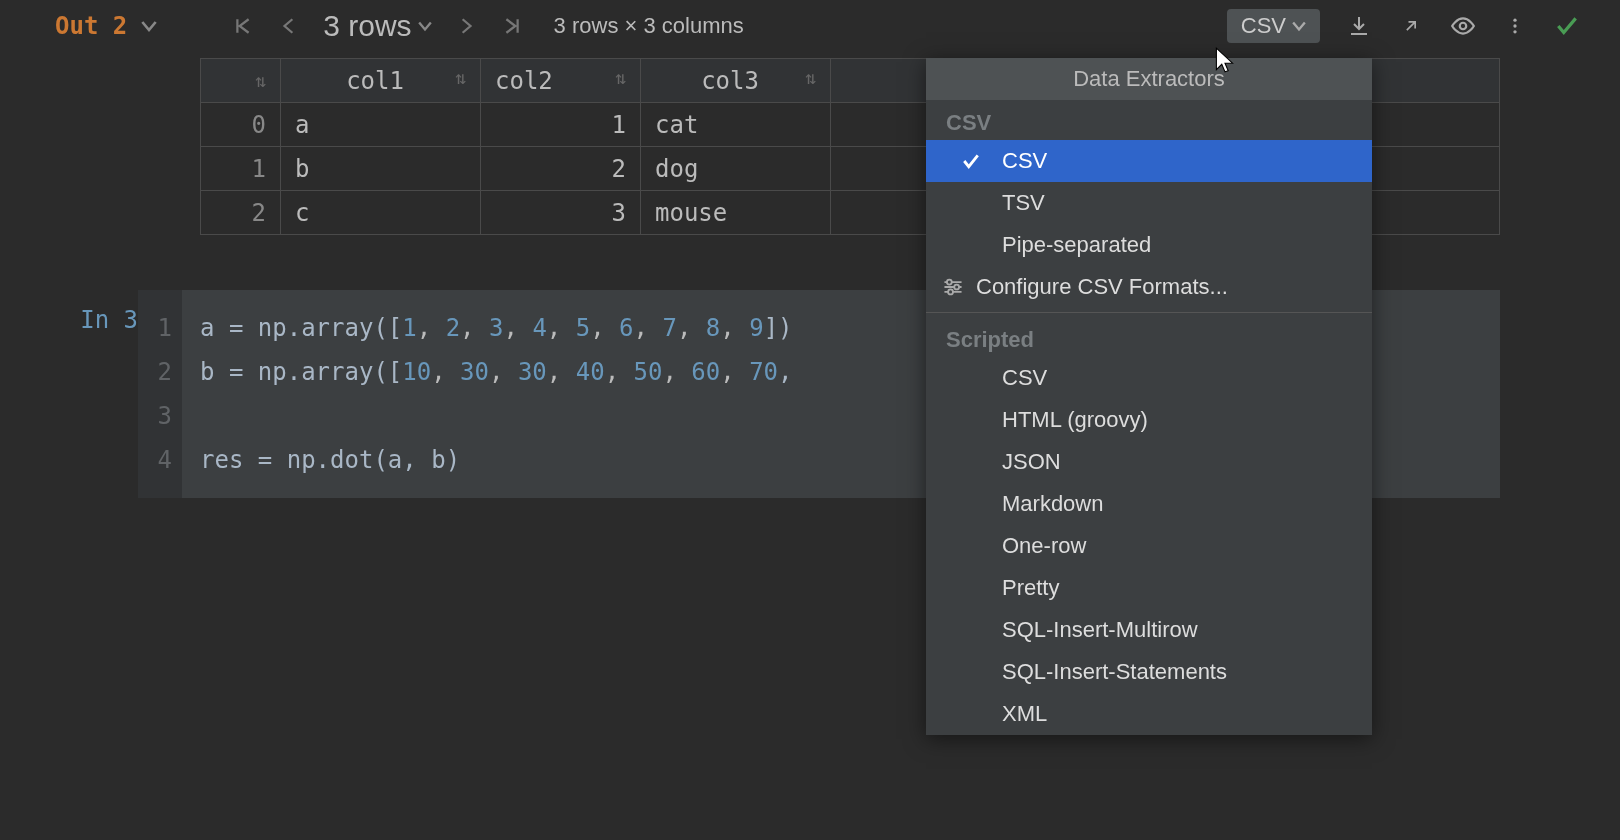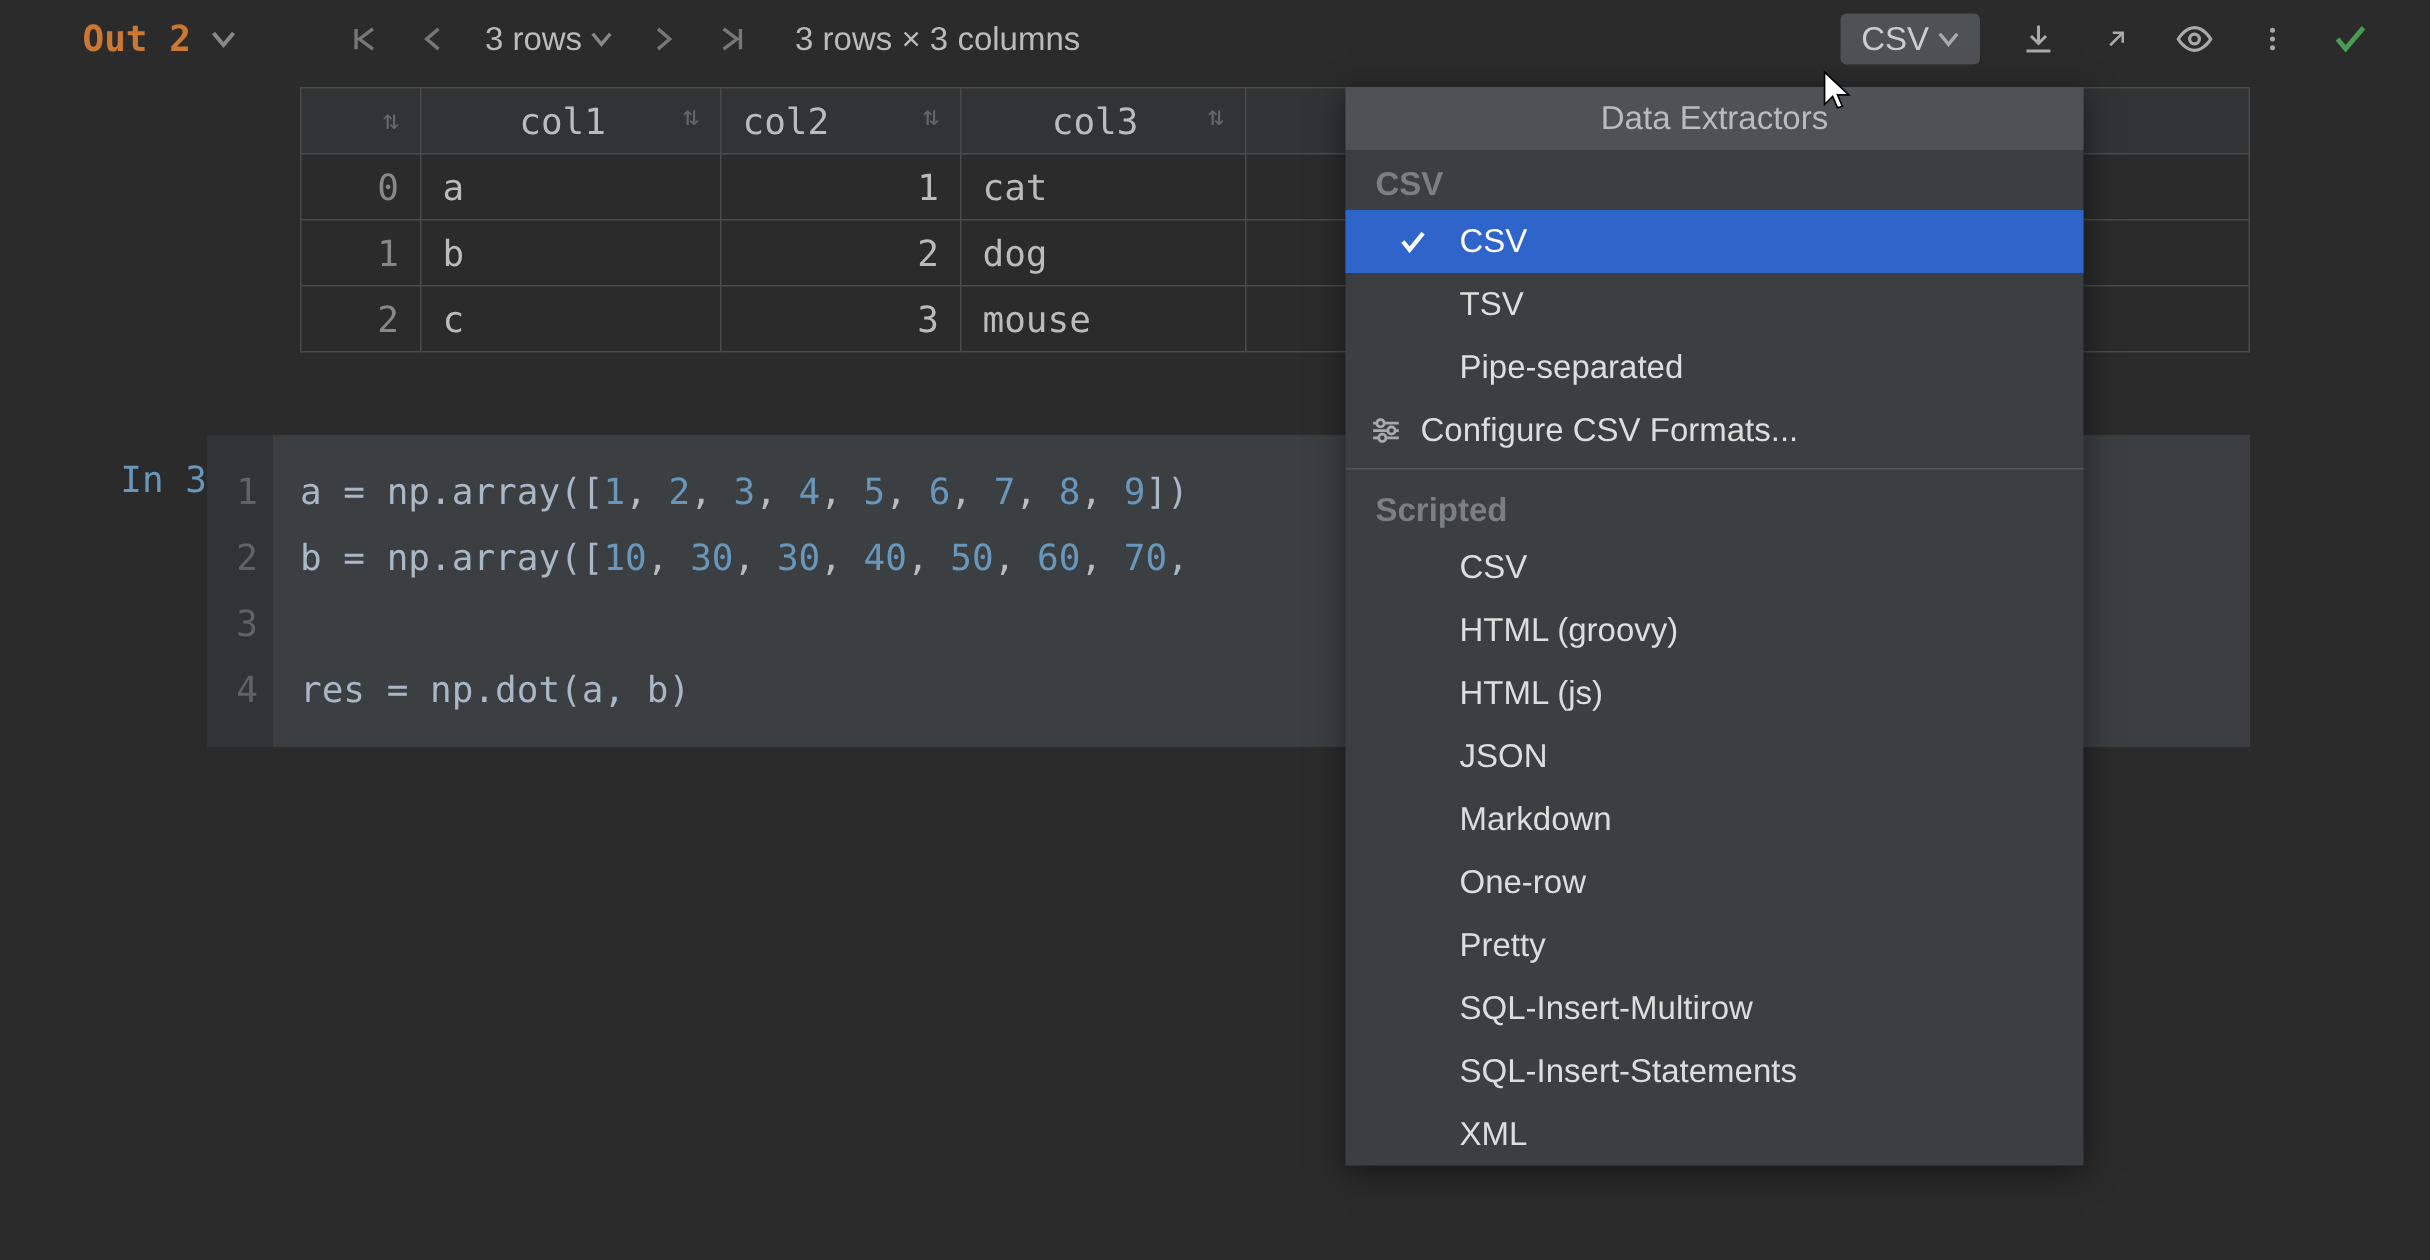--- a/index.html
+++ b/index.html
@@ -32,21 +32,21 @@
   .chev { width: 28px; display:inline-flex; align-items:center; justify-content:center; }
   .nav-group {
     margin-left: 68px;
     display: flex;
     align-items: center;
     gap: 22px;
     color: #888;
   }
   .nav-btn { color:#888; display:inline-flex; align-items:center; justify-content:center; width:24px; height:24px; }
   .nav-btn svg { width:18px; height:18px; }
-  .rows-dd { color:#bbb; font-size:22px; display:flex; align-items:center; gap:6px; }
+  .rows-dd { color:#bbb; font-size:30px; display:flex; align-items:center; gap:6px; }
   .dims { color:#bbb; font-size:22px; margin-left: 8px; }
 
   .right-tools {
     margin-left: auto;
     display: flex;
     align-items: center;
     gap: 26px;
     padding-right: 40px;
   }
   .csv-btn {
@@ -116,22 +116,22 @@
     color:#a9b7c6;
     white-space: pre;
   }
   .num { color:#6897bb; }
   .op { color:#bbb; }
 
   
   .menu {
     position:absolute;
     top: 58px;
-    left: 897px;
-    width: 492px;
+    left: 926px;
+    width: 446px;
     background:#3c3f41;
     box-shadow: 0 4px 20px rgba(0,0,0,0.5);
     font-size:22px;
     z-index: 50;
   }
   .menu-title {
     background:#4e5254;
     color:#bbb;
     text-align:center;
     padding:8px 0;
@@ -318,21 +318,20 @@
           <circle cx="6" cy="5" r="2" fill="#3c3f41" stroke="#aaa" stroke-width="1.5"></circle>
           <circle cx="12" cy="9" r="2" fill="#3c3f41" stroke="#aaa" stroke-width="1.5"></circle>
           <circle cx="7" cy="13" r="2" fill="#3c3f41" stroke="#aaa" stroke-width="1.5"></circle>
         </svg></span>
     <span>Configure CSV Formats...</span>
   </div>
   <div class="menu-sep"></div>
   <div class="menu-section">Scripted</div>
   <div class="menu-item"><span>CSV</span></div>
   <div class="menu-item"><span>HTML (groovy)</span></div>
-  <div class="menu-item"><span>HTML (js)</span></div>
   <div class="menu-item"><span>JSON</span></div>
   <div class="menu-item"><span>Markdown</span></div>
   <div class="menu-item"><span>One-row</span></div>
   <div class="menu-item"><span>Pretty</span></div>
   <div class="menu-item"><span>SQL-Insert-Multirow</span></div>
   <div class="menu-item"><span>SQL-Insert-Statements</span></div>
   <div class="menu-item"><span>XML</span></div>
 </div>
 
 <div class="cursor">

